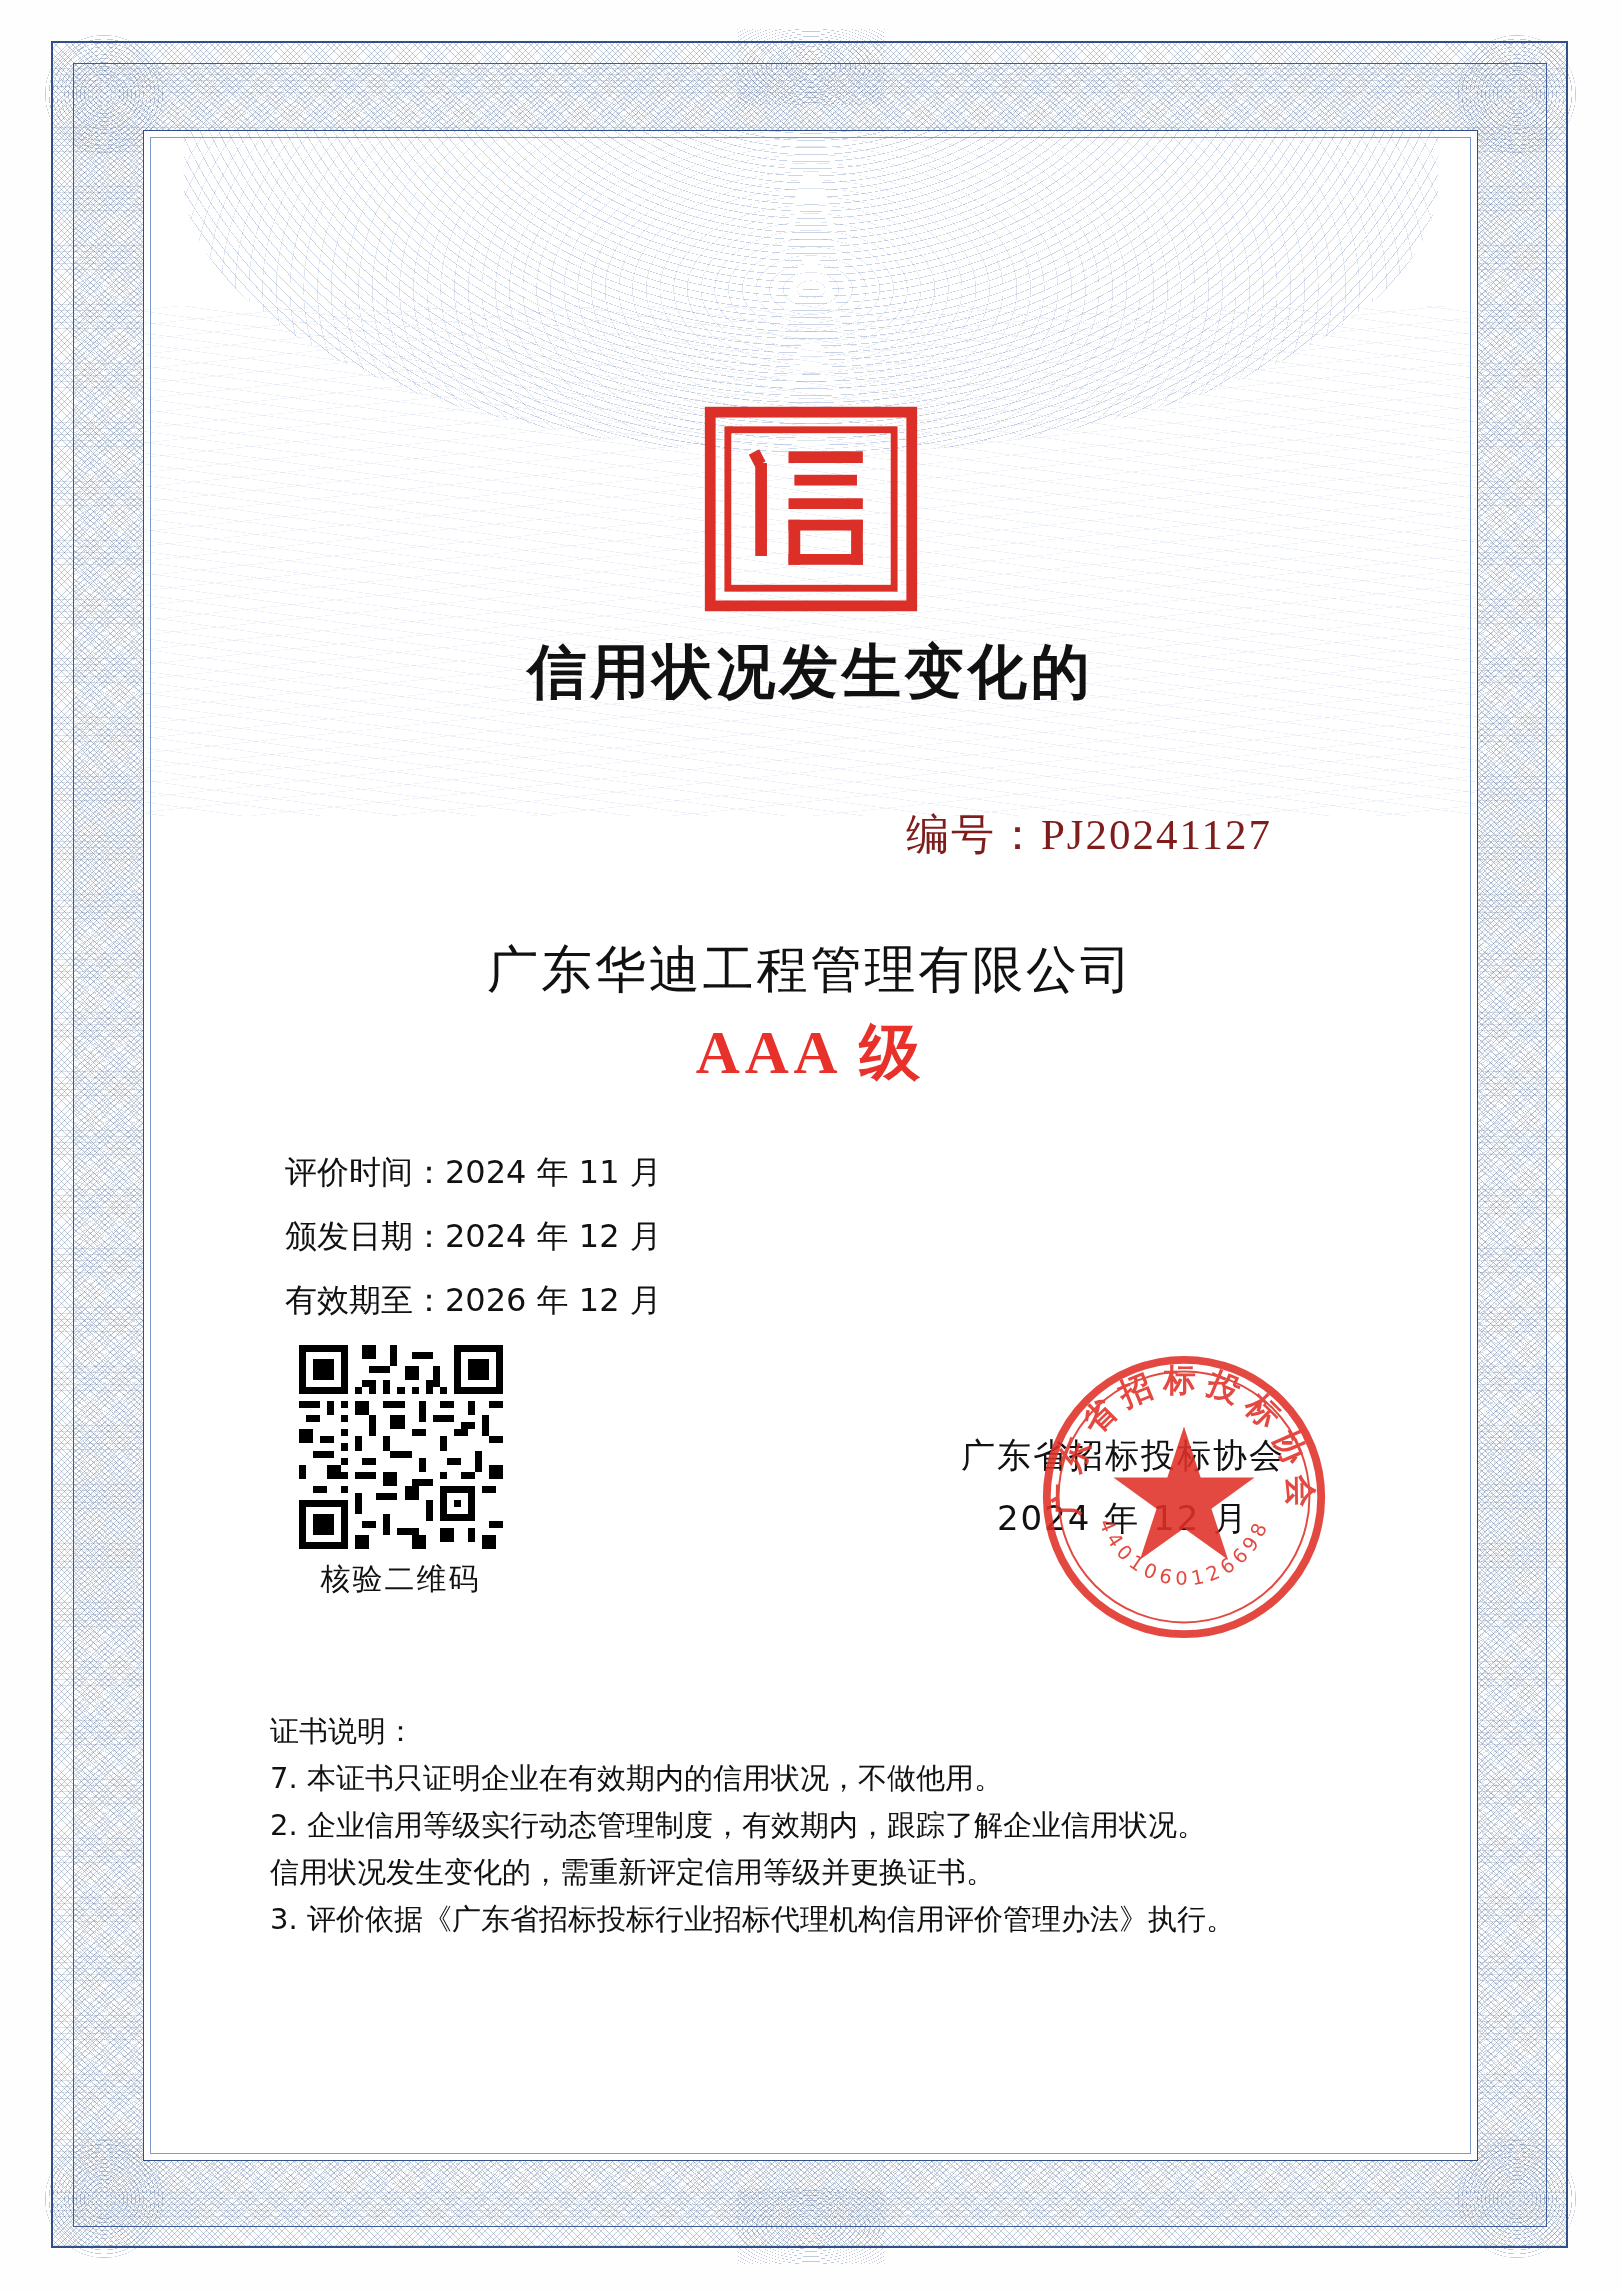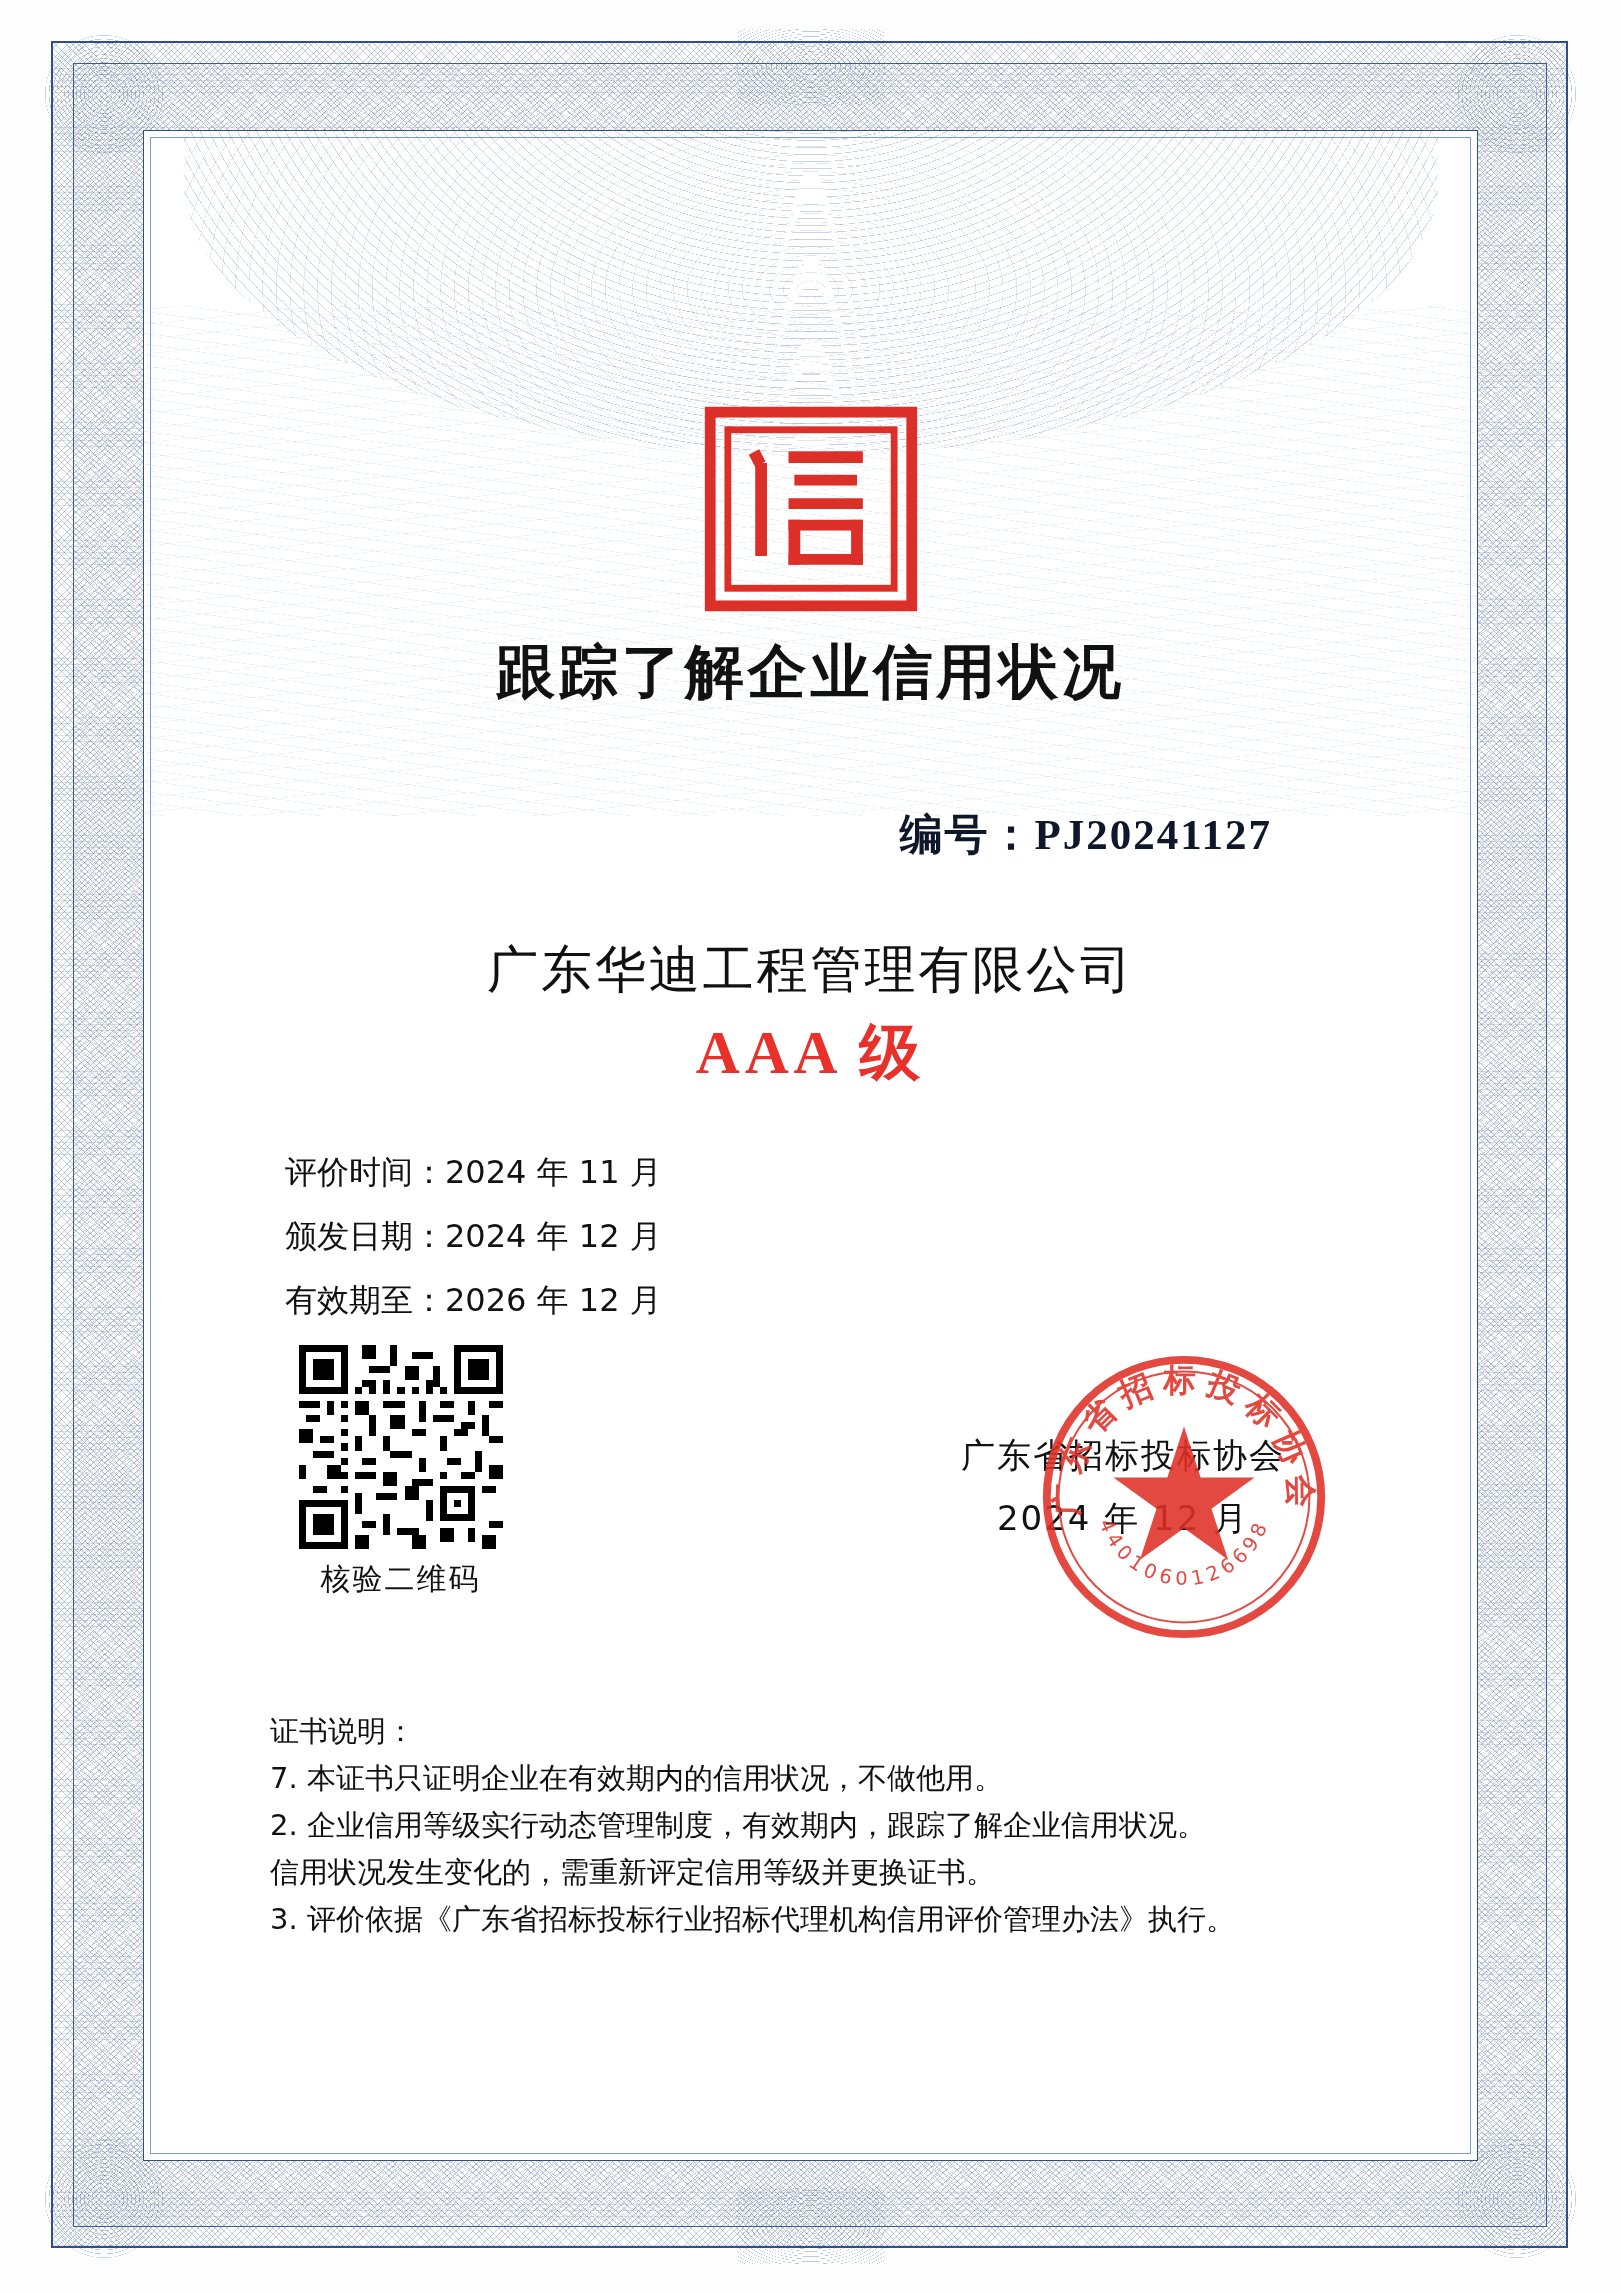--- a/index.html
+++ b/index.html
@@ -156,23 +156,22 @@
     color: #111111;
     line-height: 1.42;
   }
 
   .cert-no {
     position: absolute;
     right: 206px;
     top: 676px;
     font-family: "Liberation Serif", serif;
     font-size: 43px;
-    color: #0f172a;
+    color: #7f1d1d;
     letter-spacing: 2px;
-    font-weight: bold;
   }
 
   .company {
     position: absolute;
     left: 0; right: 0;
     top: 774px;
     text-align: center;
     font-family: "DejaVu Sans", sans-serif;
     font-size: 51px;
     letter-spacing: 2.9px;
@@ -306,21 +305,21 @@
           <rect x="92" y="118" width="12" height="46"></rect>
           <rect x="156" y="118" width="12" height="46"></rect>
           <rect x="92" y="118" width="76" height="11"></rect>
           <rect x="92" y="153" width="76" height="11"></rect>
         </g>
       </svg>
       <span class="sr-only">信</span>
     </div>
 
     <div class="title-block">
-      <div class="title-line">跟踪了解企业信用状况</div>
+      <div class="title-line">信用状况发生变化的</div>
     </div>
 
     <div class="cert-no">
       <span>编号：</span><span>PJ20241127</span>
     </div>
 
     <div class="company">广东华迪工程管理有限公司</div>
 
     <div class="grade">AAA 级</div>
 

